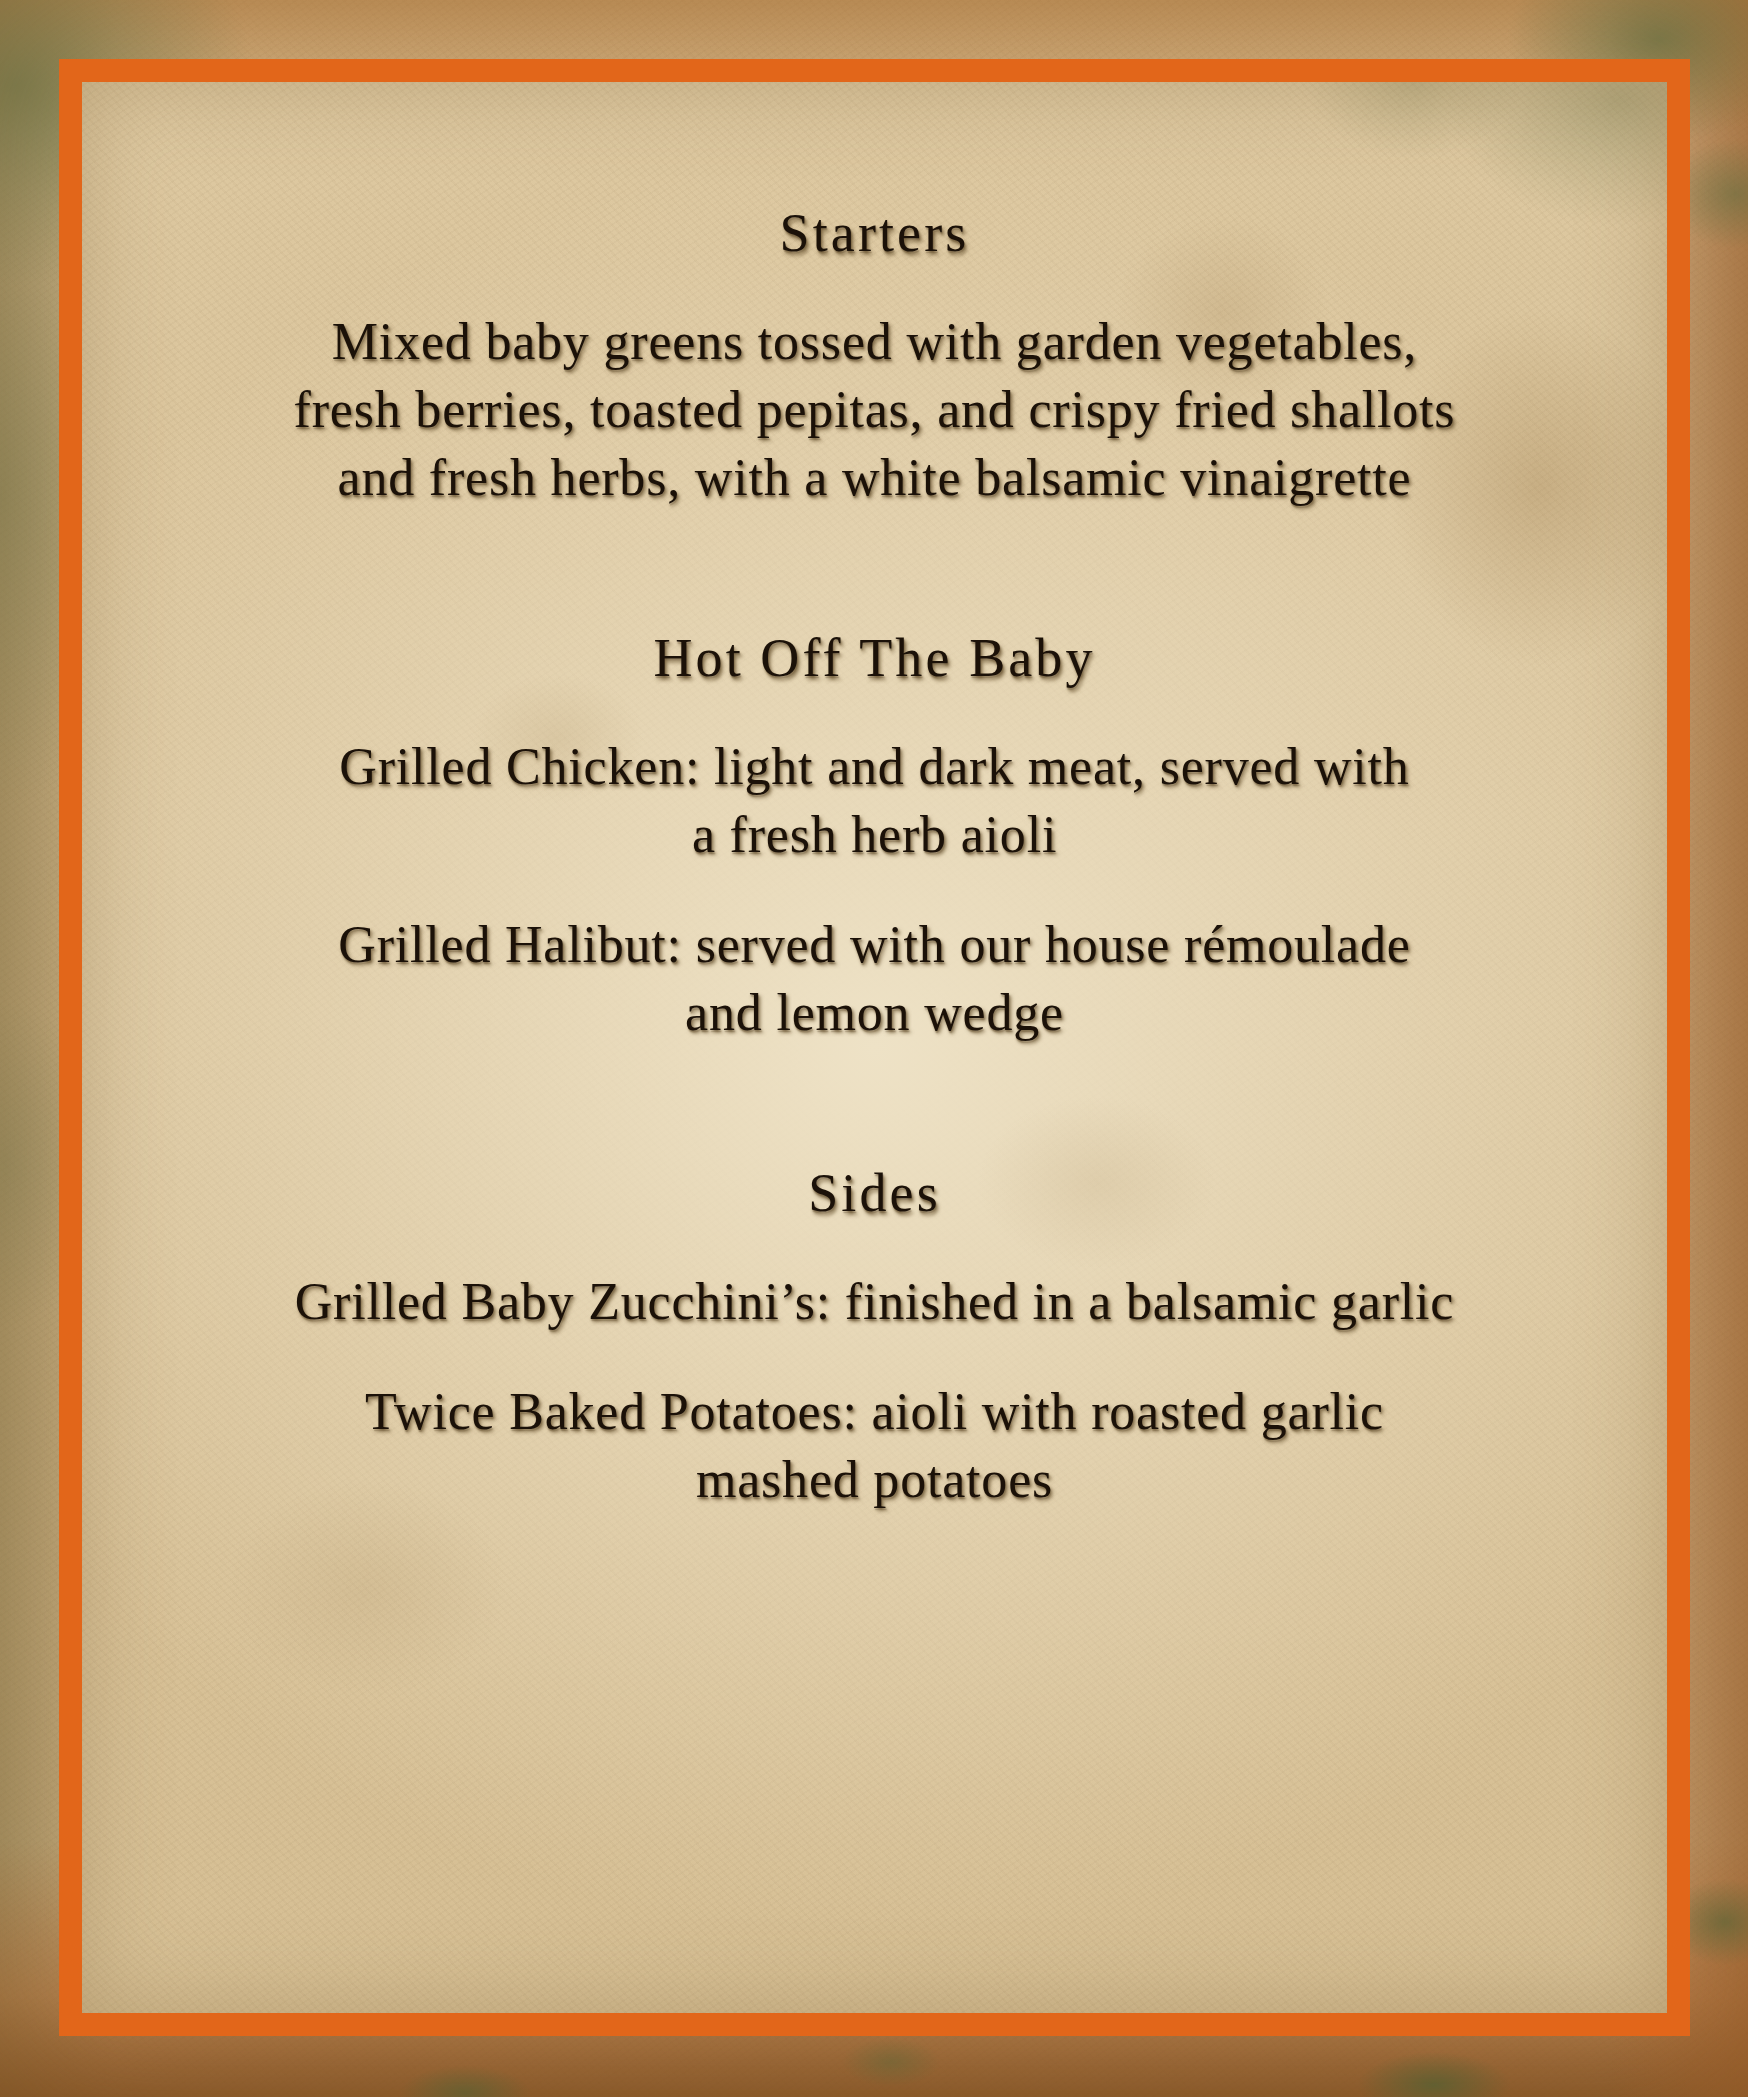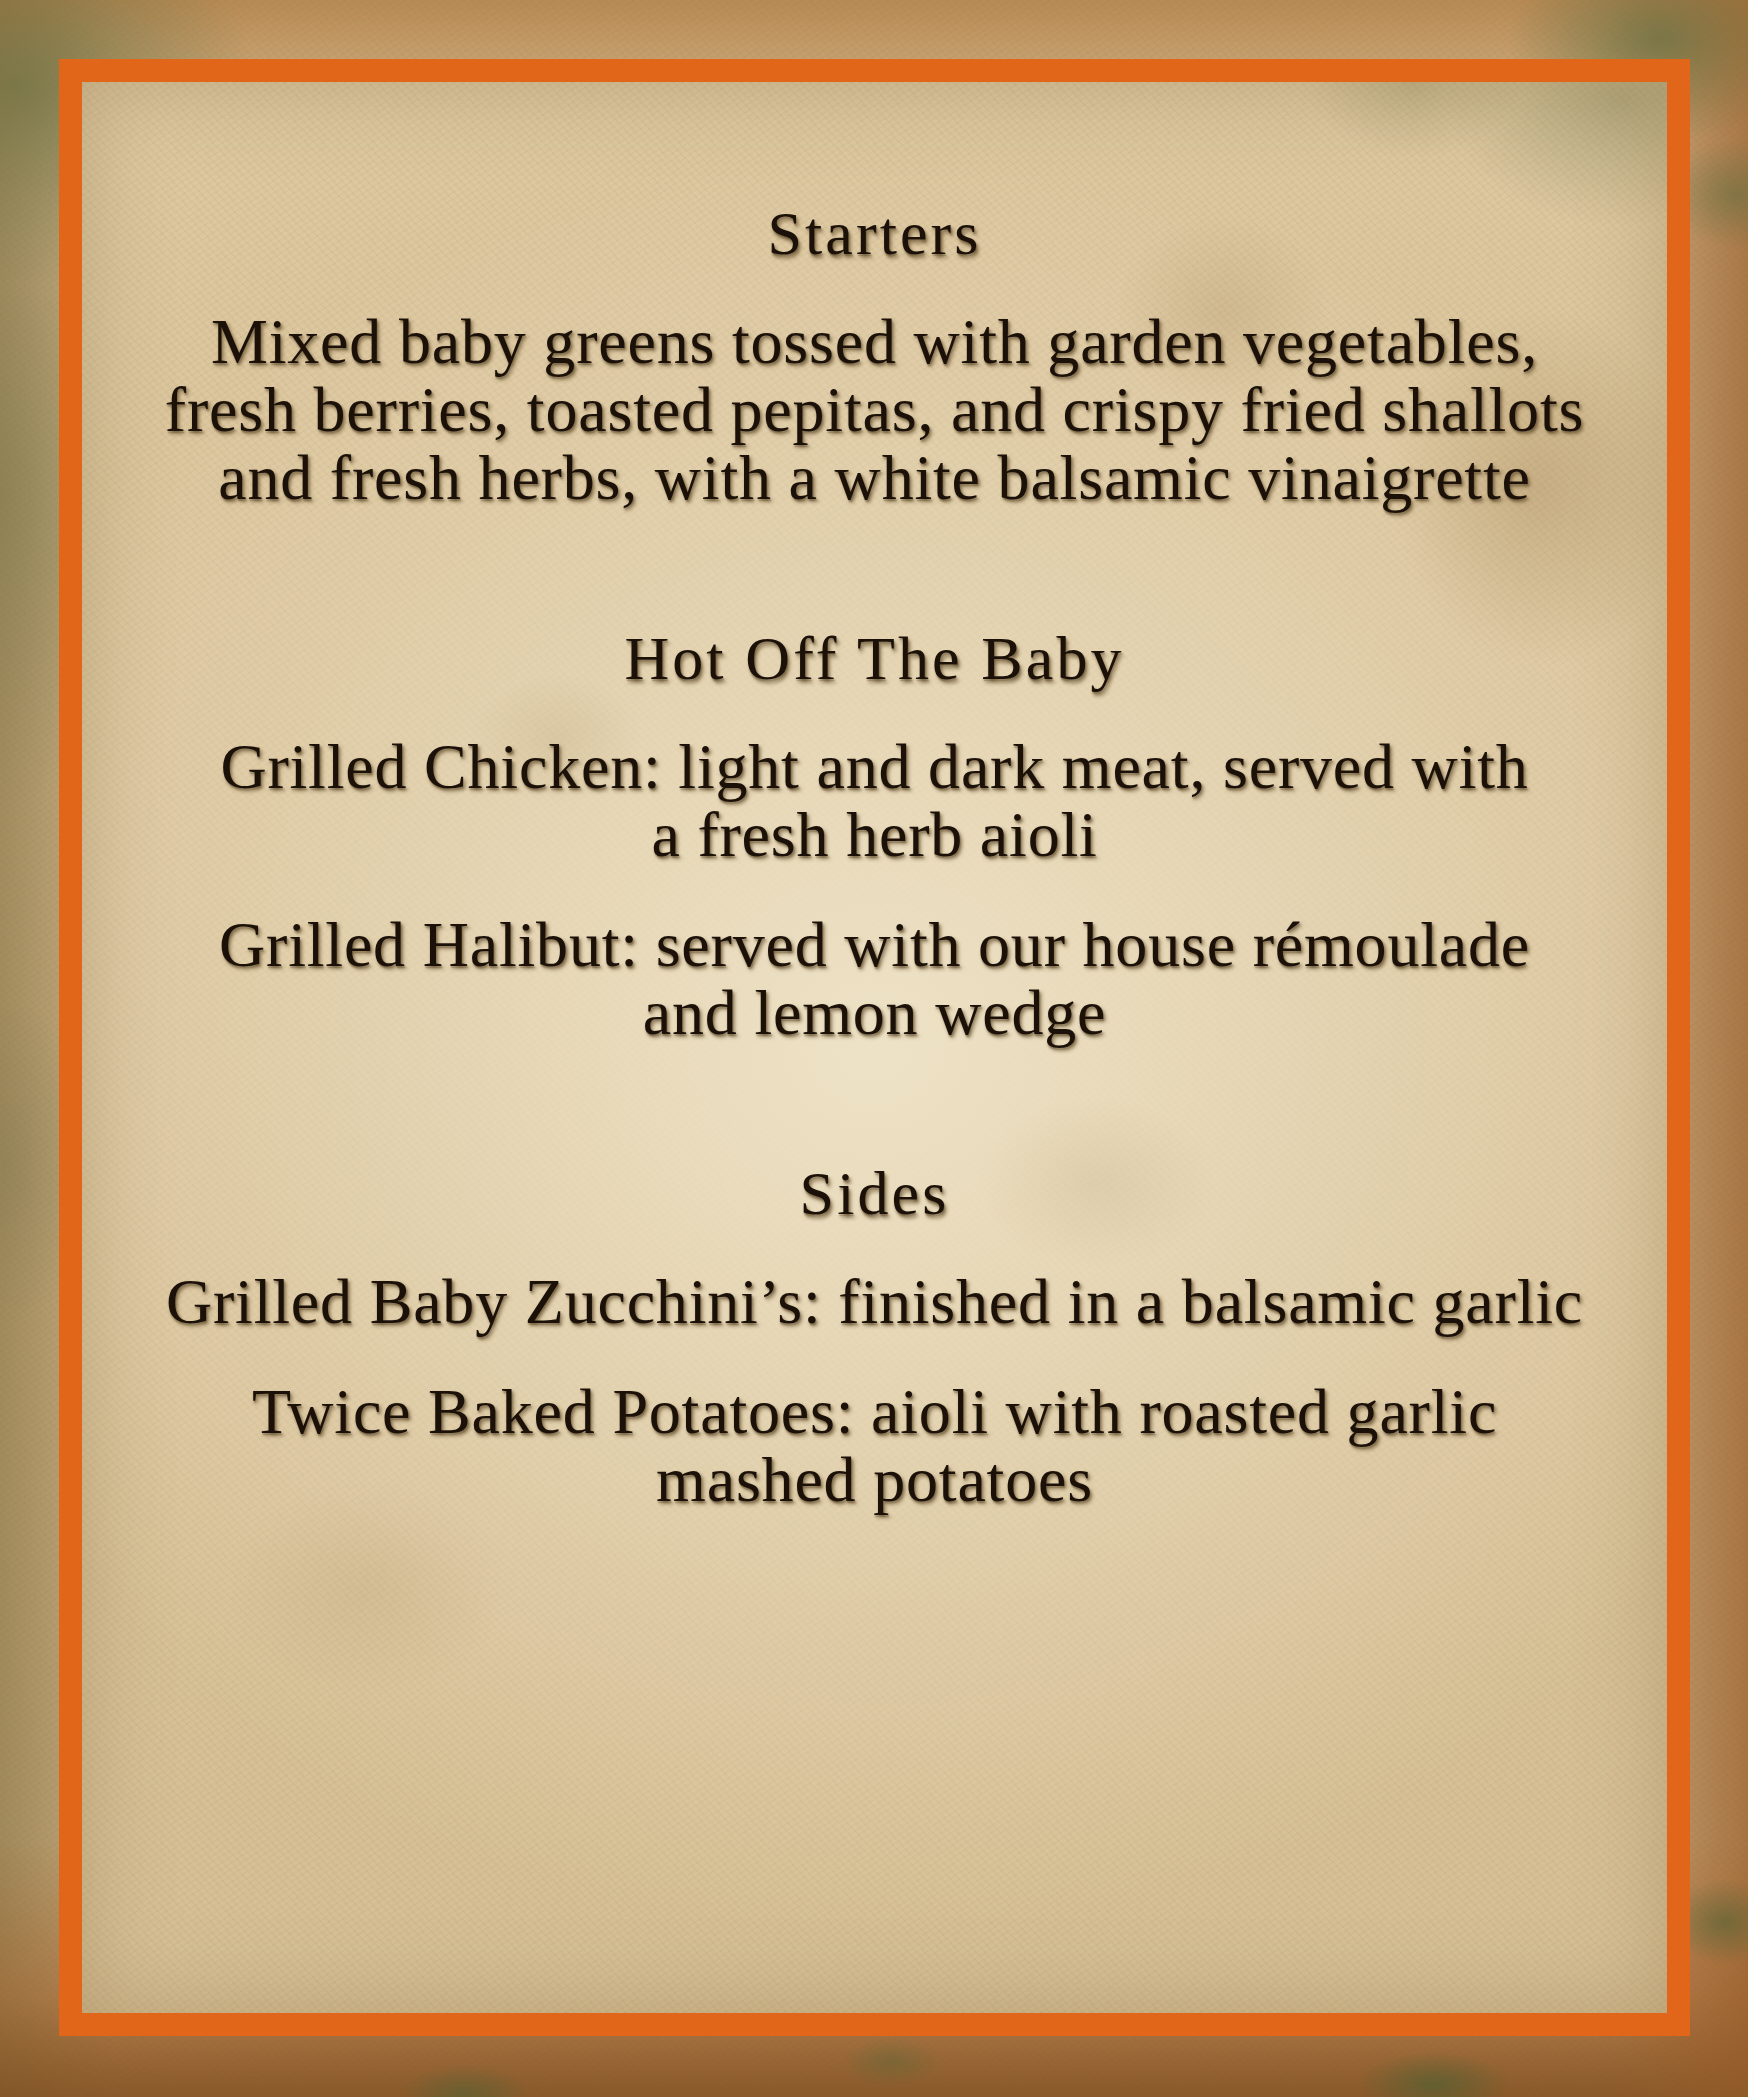--- a/index.html
+++ b/index.html
@@ -66,31 +66,31 @@
     box-shadow: inset 0 0 85px rgba(130,100,55,0.35);
   }
 
   .content {
     position: absolute; inset: 0;
     text-align: center;
     color: #1b1108;
   }
 
   .section-title {
-    font-size: 62px;
+    font-size: 54px;
     line-height: 78px;
     font-weight: normal;
     letter-spacing: 3.1px;
     margin: 107px 0 0;
     text-shadow: 2.3px 3.9px 3.9px rgba(110,88,52,0.75), 0.8px 1.6px 1.6px rgba(90,70,40,0.55);
   }
   .content > .section-title:first-child { margin-top: 112px; }
 
   .item {
-    font-size: 64px;
+    font-size: 52px;
     line-height: 68px;
     letter-spacing: 0.8px;
     margin: 42px auto 0;
     max-width: 1473px;
     white-space: pre-line;
     text-shadow: 2.3px 3.1px 3.9px rgba(110,88,52,0.70), 0.8px 1.6px 1.6px rgba(90,70,40,0.50);
   }
   .section-title + .item { margin-top: 36px; }
 </style>
 </head>

